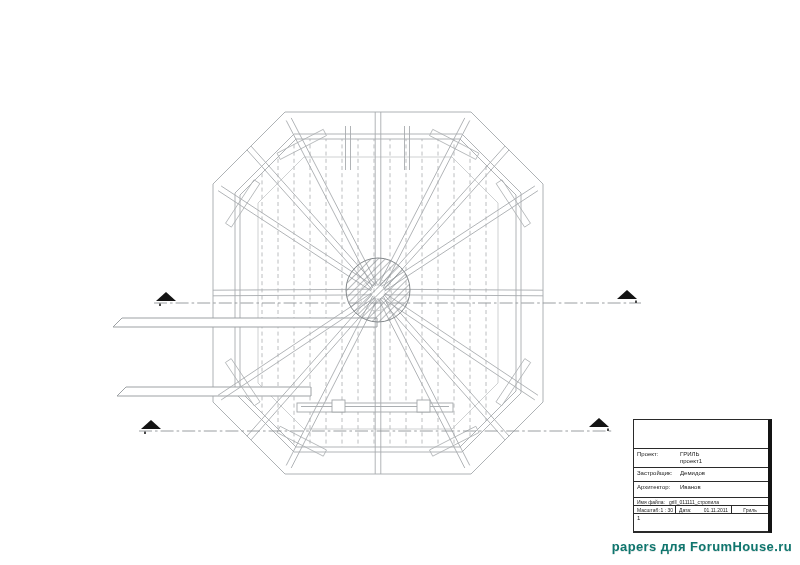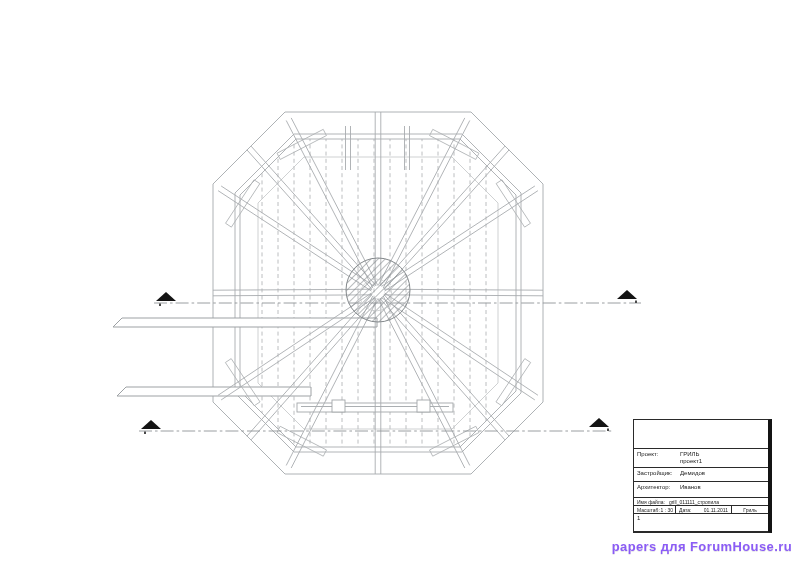--- a/index.html
+++ b/index.html
@@ -24,21 +24,21 @@
   .tb .val2{position:absolute;left:46px;top:9px;}
   .tb-file span{display:inline-block;padding-top:1px;}
   .tb-file .fl{margin-left:3px;margin-right:4px;}
   .tb-scale .sc1{width:42px;border-right:1px solid #2a2a2a;display:flex;justify-content:space-between;padding:1px 2px 0 3px;box-sizing:border-box;}
   .tb-scale .sc2{width:56px;border-right:1px solid #2a2a2a;display:flex;justify-content:space-between;padding:1px 3px 0 3px;box-sizing:border-box;}
   .tb-scale .sc3{flex:1;text-align:center;padding-top:1px;}
   .tb-num span{position:absolute;left:3px;top:1px;}
 
   
   .wm{position:absolute;right:8px;top:539px;font-size:13px;font-weight:bold;
-      letter-spacing:0.4px;color:#8b5cf6;text-shadow:0 1px 0 #e9e9e9;}
+      letter-spacing:0.4px;color:#0f766e;text-shadow:0 1px 0 #e9e9e9;}
 </style>
 </head>
 <body>
 
 <div id="sheet">
 
   <svg id="plan" width="800" height="565" viewBox="0 0 800 565">
       <defs>
         <pattern id="hatch" patternUnits="userSpaceOnUse" width="5" height="5" patternTransform="rotate(45)">
           <line x1="0" y1="0" x2="0" y2="5" stroke="#7d8285" stroke-width="1.1"></line>

